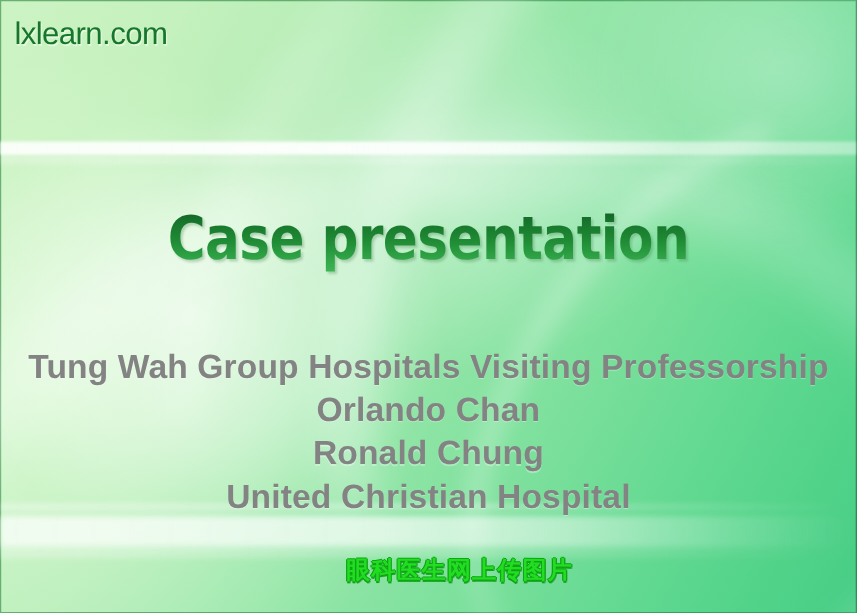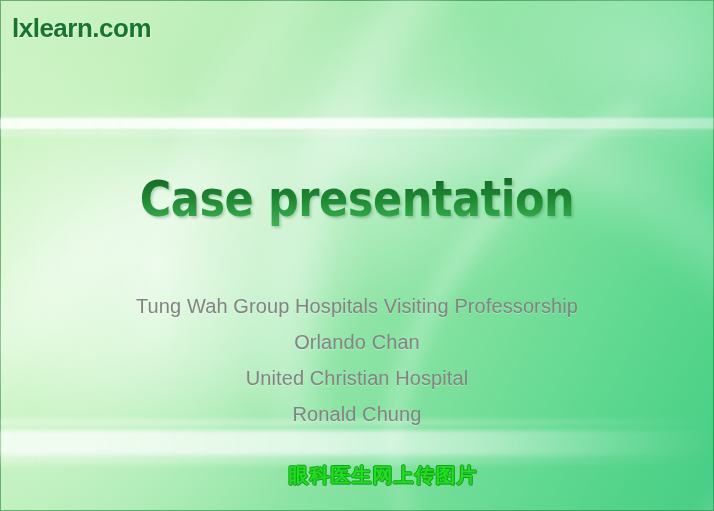--- a/index.html
+++ b/index.html
@@ -154,21 +154,21 @@
       rgba(255,255,255,0.0) 100%);
     filter: blur(2.5px);
   }
 
   
   .watermark {
     position: absolute;
     left: 12px;
     top: 13px;
     font-size: 26px;
-    font-weight: bold;
+    font-weight: normal;
     letter-spacing: -0.5px;
     color: #17762c;
     text-shadow: 1px 1px 0 rgba(255,255,255,0.45);
     white-space: nowrap;
   }
 
   
   .title {
     position: absolute;
     left: 0;
@@ -197,25 +197,26 @@
   
   .subtitle {
     position: absolute;
     left: 0;
     top: 288px;
     width: 100%;
     text-align: center;
   }
   .sub-line {
     color: #838383;
-    font-size: 20px;
+    font-size: 28px;
     line-height: 36px;
     letter-spacing: 0.1px;
     white-space: nowrap;
     text-shadow: 0 1px 0 rgba(255,255,255,0.30);
+    font-weight: bold;
   }
 
   
   .stamp {
     position: absolute;
     left: 0;
     top: 462px;
     width: 100%;
     text-align: center;
     font-size: 20px;
@@ -252,19 +253,19 @@
   <div class="band band-low"></div>
   <div class="band band-low2"></div>
 
   <div class="watermark">lxlearn.com</div>
 
   <div class="title">Case presentation</div>
 
   <div class="subtitle">
     <div class="sub-line">Tung Wah Group Hospitals Visiting Professorship</div>
     <div class="sub-line">Orlando Chan</div>
+    <div class="sub-line">Ronald Chung</div>
     <div class="sub-line">United Christian Hospital</div>
-    <div class="sub-line">Ronald Chung</div>
   </div>
 
   <div class="stamp">眼科医生网上传图片</div>
 
 </div>
 
 </body></html>

